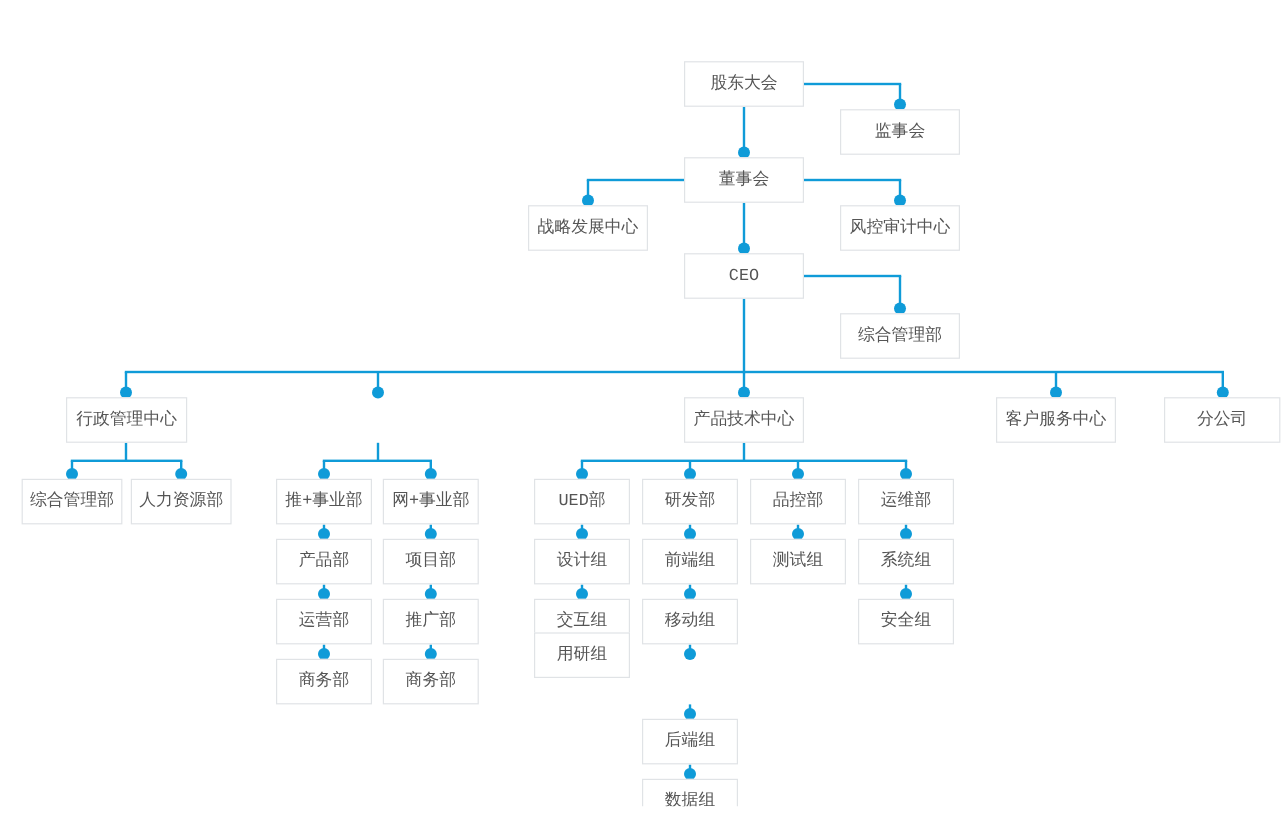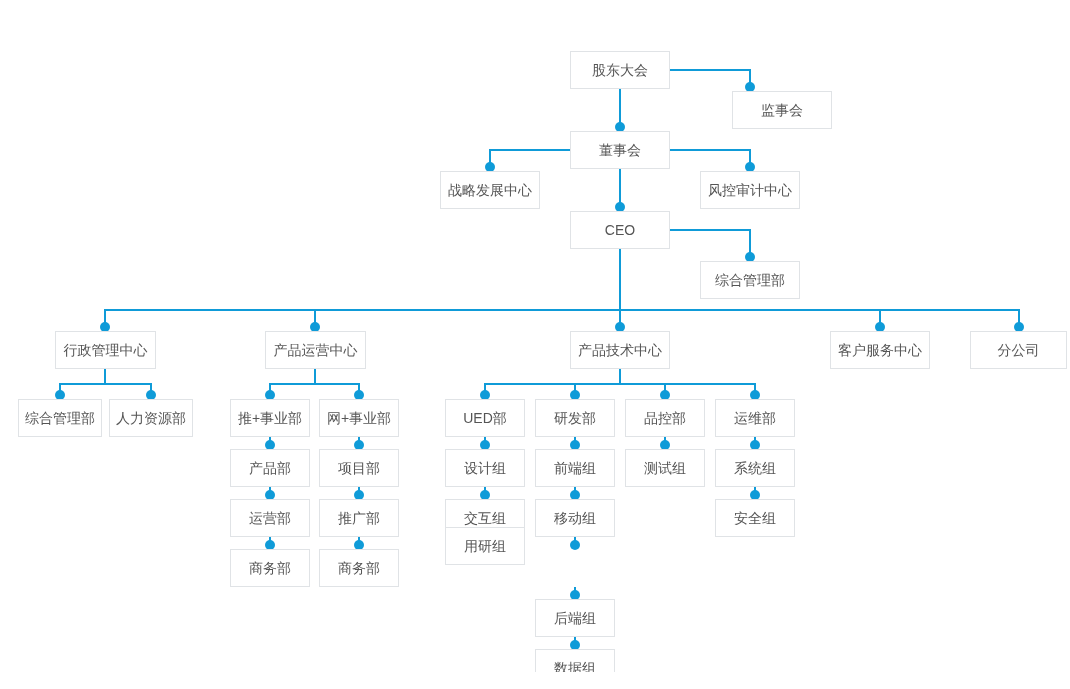--- a/index.html
+++ b/index.html
@@ -5,21 +5,21 @@
   :root{
     --line:#0f9bd8;
     --node_border:#e0e3e6;
     --node_bg:#ffffff;
     --text:#555555;
     --page_bg:#ffffff;
   }
   html,body{margin:0;padding:0;background:var(--page_bg);}
   #org-chart{
     position:relative;width:1070px;height:672px;background:var(--page_bg);
-    font-family:Liberation Sans, sans-serif;overflow:hidden;border-radius:32px;
+    font-family:Liberation Mono, monospace;overflow:hidden;border-radius:32px;
   }
   .node{
     position:absolute;box-sizing:border-box;height:38px;
     background:var(--node_bg);border:1px solid var(--node_border);
     color:var(--text);font-size:14px;line-height:36px;text-align:center;
     white-space:nowrap;
   }
   .w100{width:100px}.w101{width:101px}.w97{width:97px}.w84{width:84px}.w80{width:80px}
   .hline{position:absolute;height:2px;background:var(--line);}
   .vline{position:absolute;width:2px;background:var(--line);}
@@ -110,29 +110,28 @@
       <div class="dot" style="left: 570px; top: 490px;"></div>
       <div class="dot" style="left: 570px; top: 540px;"></div>
       <div class="dot" style="left: 570px; top: 590px;"></div>
       <div class="dot" style="left: 570px; top: 640px;"></div>
       <div class="dot" style="left: 660px; top: 440px;"></div>
       <div class="dot" style="left: 750px; top: 440px;"></div>
       <div class="dot" style="left: 750px; top: 490px;"></div>
     </div>
 
   <div class="node w100" style="left:570px;top:51px">股东大会</div>
-  <div class="node w100" style="left:732px;top:91px">监事会</div>
+  <div class="node w100" style="left:700px;top:91px">监事会</div>
   <div class="node w100" style="left:570px;top:131px">董事会</div>
   <div class="node w100" style="left:440px;top:171px">战略发展中心</div>
   <div class="node w100" style="left:700px;top:171px">风控审计中心</div>
   <div class="node w100" style="left:570px;top:211px">CEO</div>
   <div class="node w100" style="left:700px;top:261px">综合管理部</div>
 
   <div class="node w101" style="left:55px;top:331px">行政管理中心</div>
-  <div class="node w101" style="left:265px;top:331px">产品运营中心</div>
   <div class="node w100" style="left:570px;top:331px">产品技术中心</div>
   <div class="node w100" style="left:830px;top:331px">客户服务中心</div>
   <div class="node w97" style="left:970px;top:331px">分公司</div>
 
   <div class="node w84" style="left:18px;top:399px">综合管理部</div>
   <div class="node w84" style="left:109px;top:399px">人力资源部</div>
 
   <div class="node w80" style="left:230px;top:399px">推+事业部</div>
   <div class="node w80" style="left:230px;top:449px">产品部</div>
   <div class="node w80" style="left:230px;top:499px">运营部</div>

